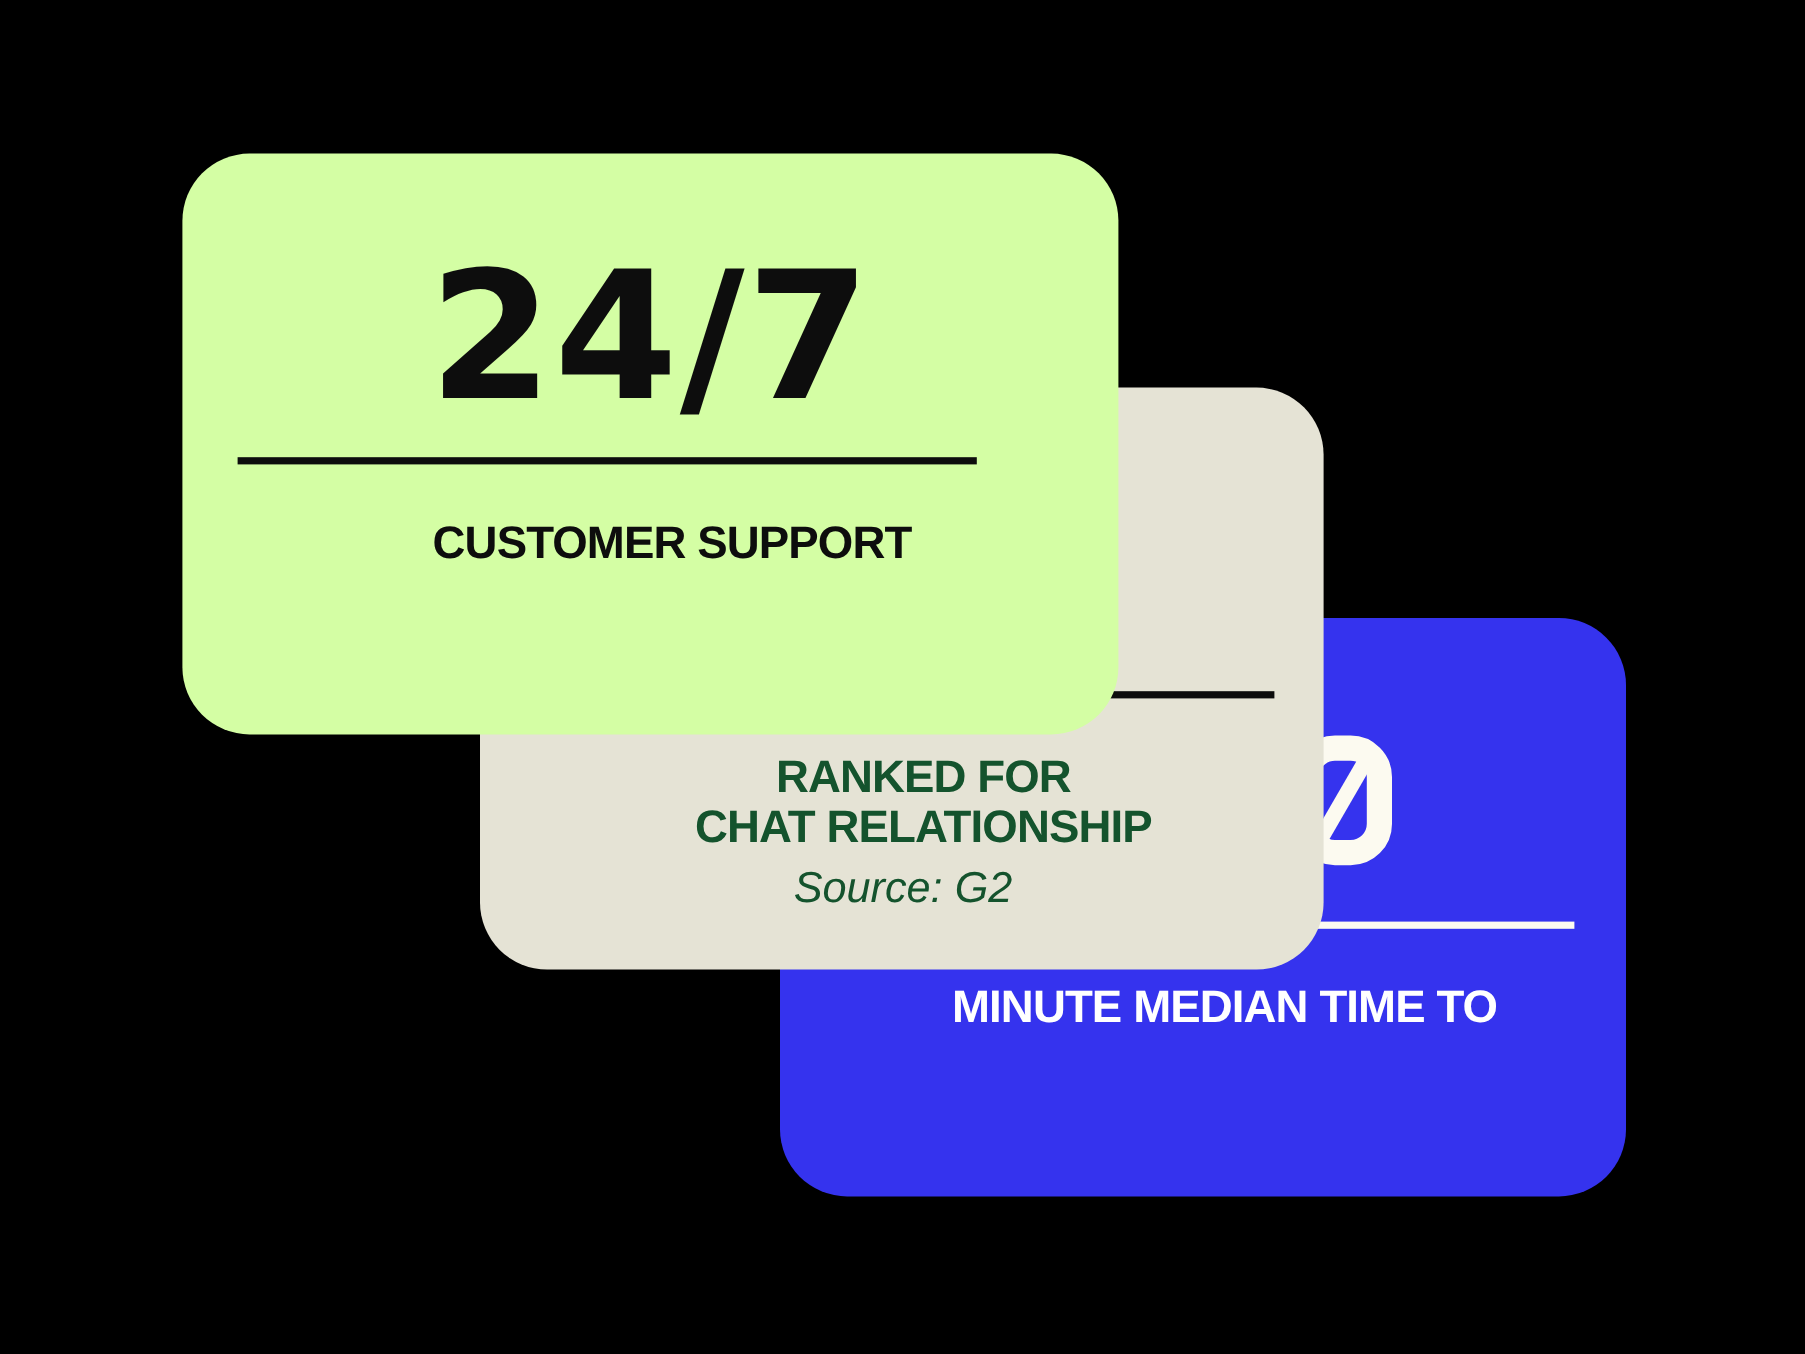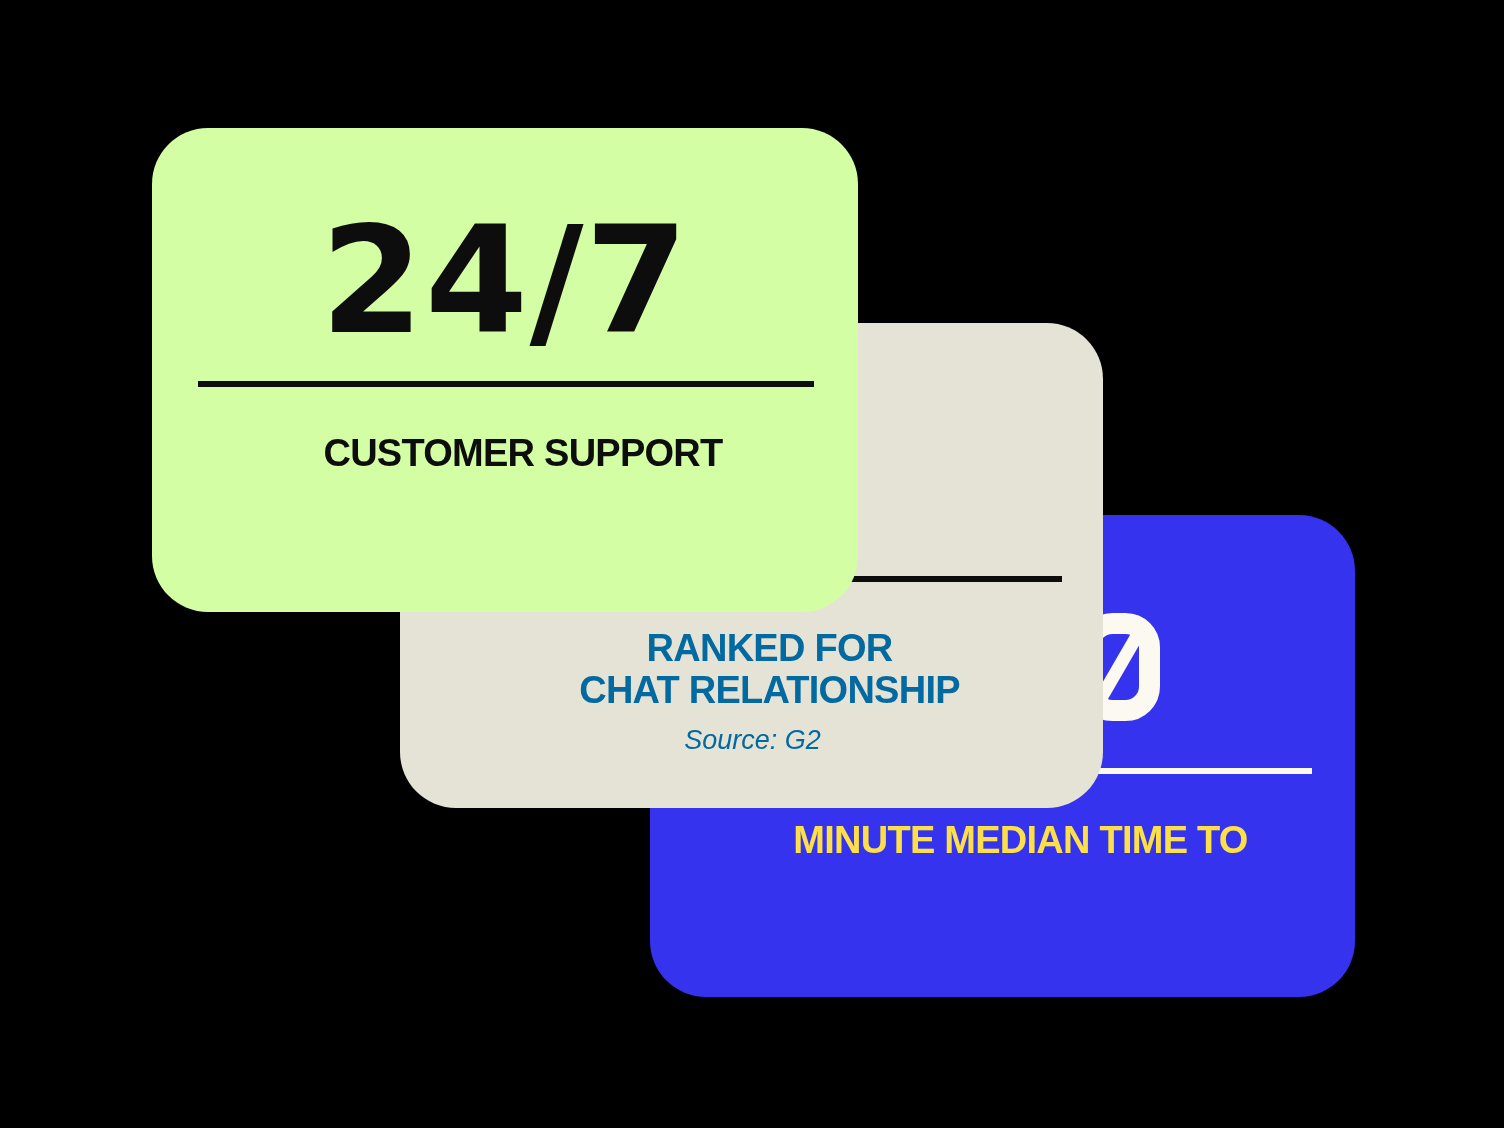--- a/index.html
+++ b/index.html
@@ -16,37 +16,37 @@
     width: 1504px;
     height: 1128px;
     background: #000000;
   }
   .card {
     position: absolute;
     border-radius: 56px;
   }
   .card-support {
     left: 152px; top: 128px;
-    width: 706px; height: 484px;
+    width: 780px; height: 484px;
     background: #d4fea4;
     color: #0d0d0d;
     z-index: 3;
   }
   .card-ranking {
     left: 400px; top: 323px;
     width: 703px; height: 485px;
     background: #e5e3d5;
-    color: #0369a1;
+    color: #14532d;
     z-index: 2;
   }
   .card-response {
     left: 650px; top: 515px;
     width: 705px; height: 482px;
     background: #3533ee;
-    color: #fde047;
+    color: #ffffff;
     z-index: 1;
   }
   .stat-number {
     position: absolute;
     left: 0; right: 0;
     top: 153px;
     transform: translateY(-50%);
     text-align: center;
     font-family: "DejaVu Sans", sans-serif;
     font-weight: 700;
@@ -76,21 +76,21 @@
     white-space: nowrap;
     padding-left: 36px;
   }
   .source-line {
     position: absolute;
     left: 2px; right: 0;
     top: 396px;
     text-align: center;
     font-style: italic;
     font-weight: 500;
-    font-size: 27px;
+    font-size: 36px;
     line-height: 42px;
     letter-spacing: 0;
   }
   .zero-glyph {
     position: absolute;
     left: 428px;
     top: 97px;
     width: 82px;
     height: 110px;
   }

